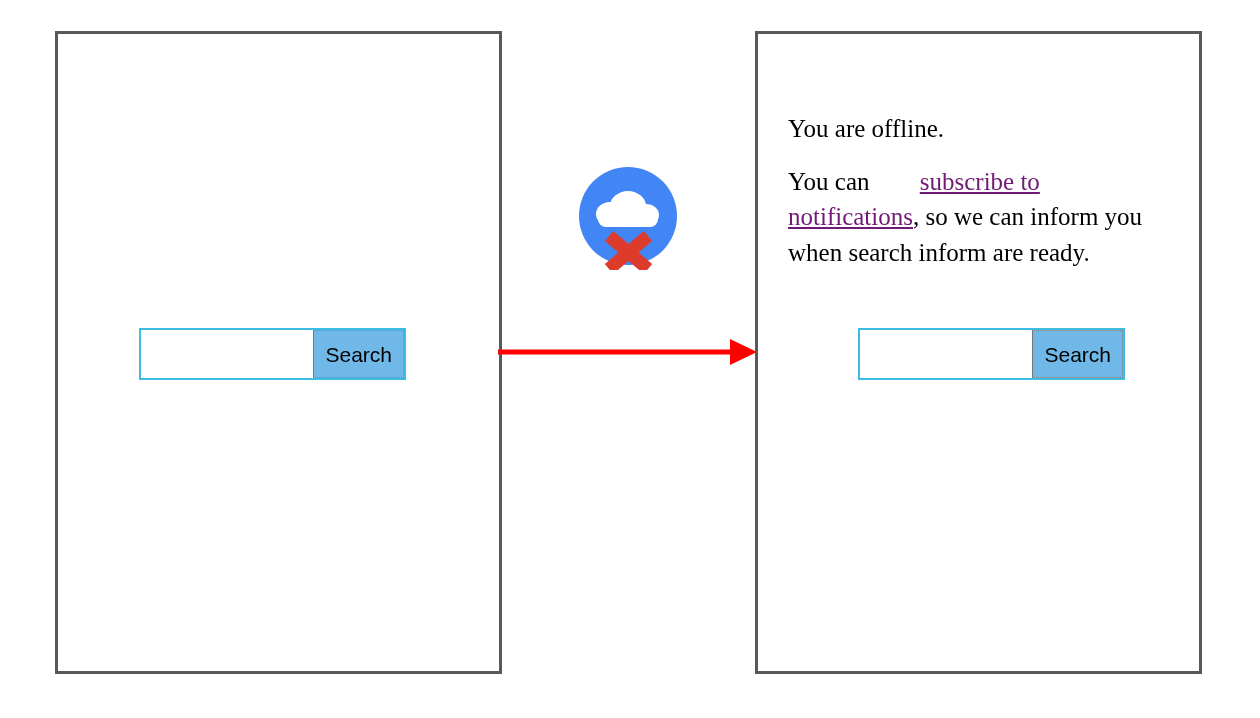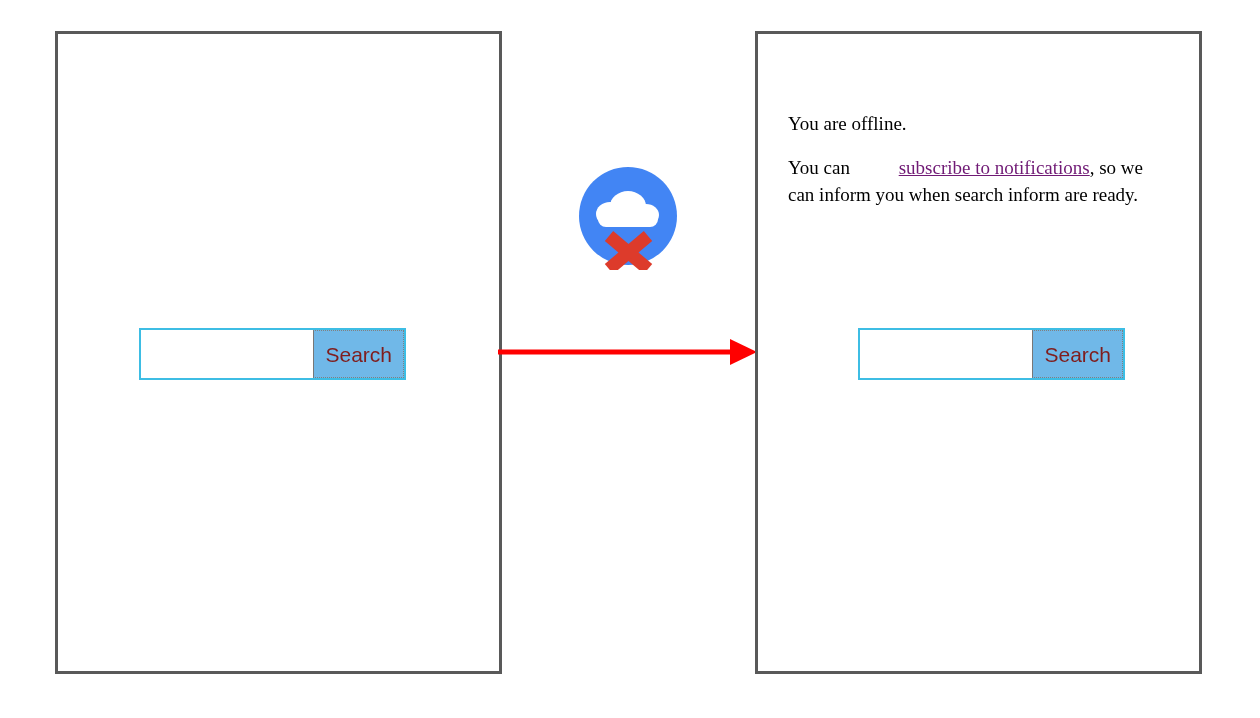--- a/index.html
+++ b/index.html
@@ -61,41 +61,41 @@
     font-size: 17px;
     color: #111111;
     min-width: 0;
   }
   .search-button {
     flex: 0 0 auto;
     box-sizing: border-box;
     background: #70b8e8;
     border: 1px dotted #808080;
     border-left: 1px solid #777777;
-    color: #7f1d1d;
+    color: #000000;
     font-family: "Liberation Sans", sans-serif;
     font-size: 21px;
     line-height: 1;
     padding: 0 11px;
     cursor: pointer;
     display: flex;
     align-items: center;
     justify-content: center;
     white-space: nowrap;
   }
 
   
   #offline-message {
     position: absolute;
     left: 30px;
     top: 77px;
     width: 372px;
     color: #000000;
     font-family: "Liberation Serif", serif;
-    font-size: 19px;
+    font-size: 25px;
     line-height: 1.42;
   }
   #offline-message p {
     margin: 0 0 17px 0;
   }
   #offline-message p:last-child { margin-bottom: 0; }
   #subscribe-link {
     color: #701a75;
     text-decoration: underline;
     margin-left: 44px;

